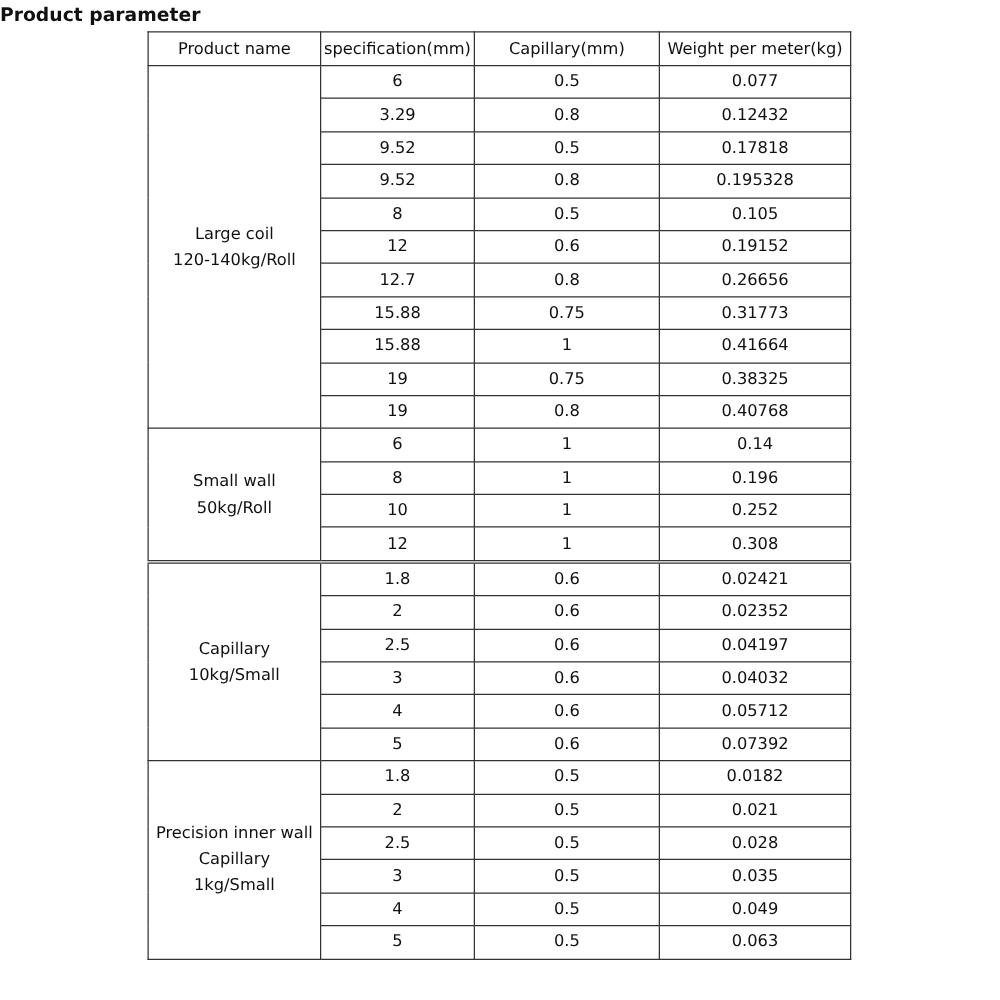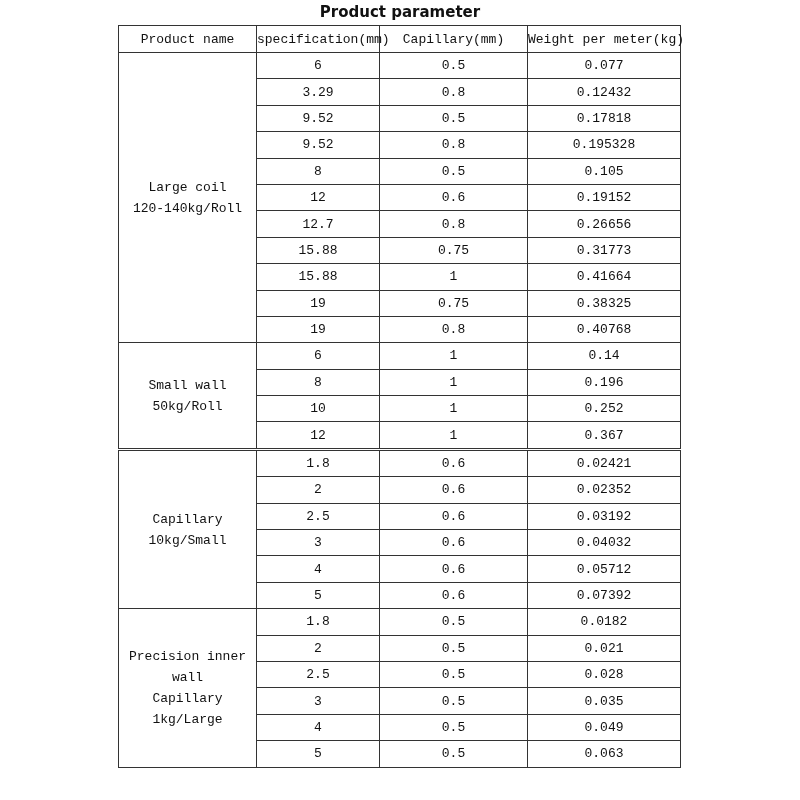--- a/index.html
+++ b/index.html
@@ -1,21 +1,21 @@
 <!DOCTYPE html>
 <html><head>
 <meta charset="utf-8">
 <style>
   html, body { margin: 0; padding: 0; background: #ffffff; }
   body { width: 800px; height: 800px; position: relative; overflow: hidden;
          font-family: "DejaVu Sans", "Liberation Sans", sans-serif; color: #111; }
-  .title { position: absolute; left: 0; width: 800px; top: 2px; text-align: center;
+  .title { position: absolute; left: 0; width: 800px; top: 2px; text-align: left;
            font-weight: bold; font-size: 15px; line-height: 20px; }
   table { position: absolute; left: 118px; top: 25px; border-collapse: collapse;
-          table-layout: fixed; width: 562px; font-family: Liberation Mono, monospace; }
+          table-layout: fixed; width: 562px; }
   col.c1 { width: 138px; } col.c2 { width: 123px; } col.c3 { width: 148px; } col.c4 { width: 153px; }
   th, td { border: 1.3px solid #333; text-align: center; vertical-align: middle;
            font-size: 13px; font-weight: normal; padding: 0; white-space: nowrap; }
   th { height: 26px; }
   td { height: 25.4px; }
   td.group { font-size: 13px; line-height: 21px; white-space: normal; }
   tr.sep td { border-top: 3px double #333; }
 </style>
 </head>
 <body>
@@ -112,61 +112,61 @@
         <td>0.196</td>
       </tr>
       <tr>
         <td>10</td>
         <td>1</td>
         <td>0.252</td>
       </tr>
       <tr>
         <td>12</td>
         <td>1</td>
-        <td>0.367</td>
+        <td>0.308</td>
       </tr>
       <tr class="sep">
         <td class="group" rowspan="6">
           <div>Capillary</div>
           <div>10kg/Small</div>
         </td>
         <td>1.8</td>
         <td>0.6</td>
         <td>0.02421</td>
       </tr>
       <tr>
         <td>2</td>
         <td>0.6</td>
         <td>0.02352</td>
       </tr>
       <tr>
         <td>2.5</td>
         <td>0.6</td>
-        <td>0.03192</td>
+        <td>0.04197</td>
       </tr>
       <tr>
         <td>3</td>
         <td>0.6</td>
         <td>0.04032</td>
       </tr>
       <tr>
         <td>4</td>
         <td>0.6</td>
         <td>0.05712</td>
       </tr>
       <tr>
         <td>5</td>
         <td>0.6</td>
         <td>0.07392</td>
       </tr>
       <tr>
         <td class="group" rowspan="6">
           <div>Precision inner wall</div>
           <div>Capillary</div>
-          <div>1kg/Large</div>
+          <div>1kg/Small</div>
         </td>
         <td>1.8</td>
         <td>0.5</td>
         <td>0.0182</td>
       </tr>
       <tr>
         <td>2</td>
         <td>0.5</td>
         <td>0.021</td>
       </tr>

